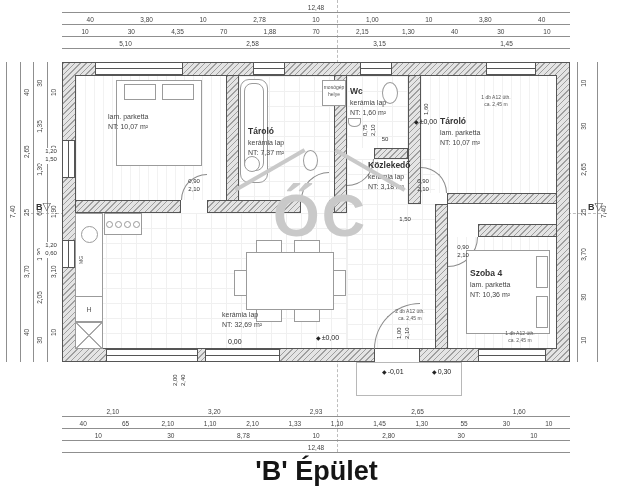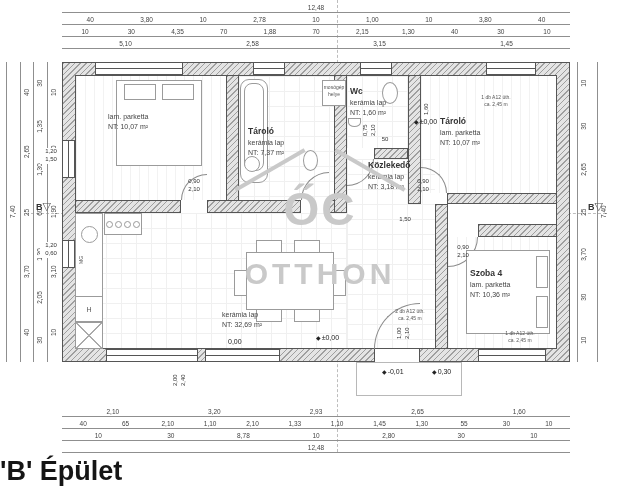--- a/index.html
+++ b/index.html
@@ -27,24 +27,24 @@
   .dimcol span{flex:1;display:flex;align-items:center;justify-content:center;font-size:6.5px;color:#444;writing-mode:vertical-rl;transform:rotate(180deg);white-space:nowrap}
   .tag{position:absolute;font-size:6px;color:#333;white-space:pre-line;text-align:center;line-height:1.3;z-index:21}
   .tag.rot{writing-mode:vertical-rl;transform:rotate(180deg)}
   .tag.note{font-size:5px;color:#555}
   .tag.bgw{background:#fff}
   .lvl{position:absolute;font-size:7px;color:#222;white-space:nowrap;z-index:21}
   .lvl .d{font-size:6px;margin-right:1px}
   .dash-v{position:absolute;border-left:1px dashed #bdbdbd;width:0}
   .dash-h{position:absolute;border-top:1px dashed #bdbdbd;height:0}
   .wm{position:absolute;color:#c9c9c9;text-align:center;z-index:60;pointer-events:none}
-  .wm .logo{font-size:46px;font-weight:bold;line-height:1;letter-spacing:2px}
+  .wm .logo{font-size:60px;font-weight:bold;line-height:1;letter-spacing:2px}
   .wm .t{font-size:30px;font-weight:bold;letter-spacing:4px;line-height:1.08}
   .roofbar{position:absolute;background:#c9c9c9;height:4px;width:80px}
-  #title{position:absolute;left:0;right:0;top:456px;text-align:left;font-size:27px;font-weight:bold;color:#151515;z-index:70}
+  #title{position:absolute;left:0;right:0;top:456px;text-align:center;font-size:27px;font-weight:bold;color:#151515;z-index:70}
   .secmark{position:absolute;font-size:9px;font-weight:bold;color:#333;z-index:30}
   .secmark .tri{font-weight:normal;font-size:11px;color:#555}
   .porch{position:absolute;border:1px solid #b8b8b8;background:#fff}
   .dots{display:flex;flex-wrap:wrap;align-content:space-around;justify-content:space-around;width:100%;height:100%}
   .dots i{width:7px;height:7px;border:1px solid #999;border-radius:50%}
 </style>
 </head>
 <body>
 
 <div class="dash-v" style="left:337px;top:0;height:452px"></div>
@@ -306,16 +306,15 @@
 <div class="lvl" style="left:228px;top:338px"><span>0,00</span></div>
 <div class="lvl" style="left:382px;top:368px"><span class="d">◆</span><span>-0,01</span></div>
 <div class="lvl" style="left:432px;top:368px"><span class="d">◆</span><span>0,30</span></div>
 
 <div class="wm" style="left:205px;top:150px;width:230px">
   <div style="position:relative;height:36px">
     <div class="roofbar" style="left:25px;top:18px;transform:rotate(-30deg)"></div>
     <div class="roofbar" style="left:125px;top:18px;transform:rotate(30deg)"></div>
   </div>
   <div class="logo">ŐC</div>
-  <div class="t" style="margin-top:26px">OTTHON</div>
 </div>
 
 <div id="title">'B' Épület</div>
 
 </body></html>

